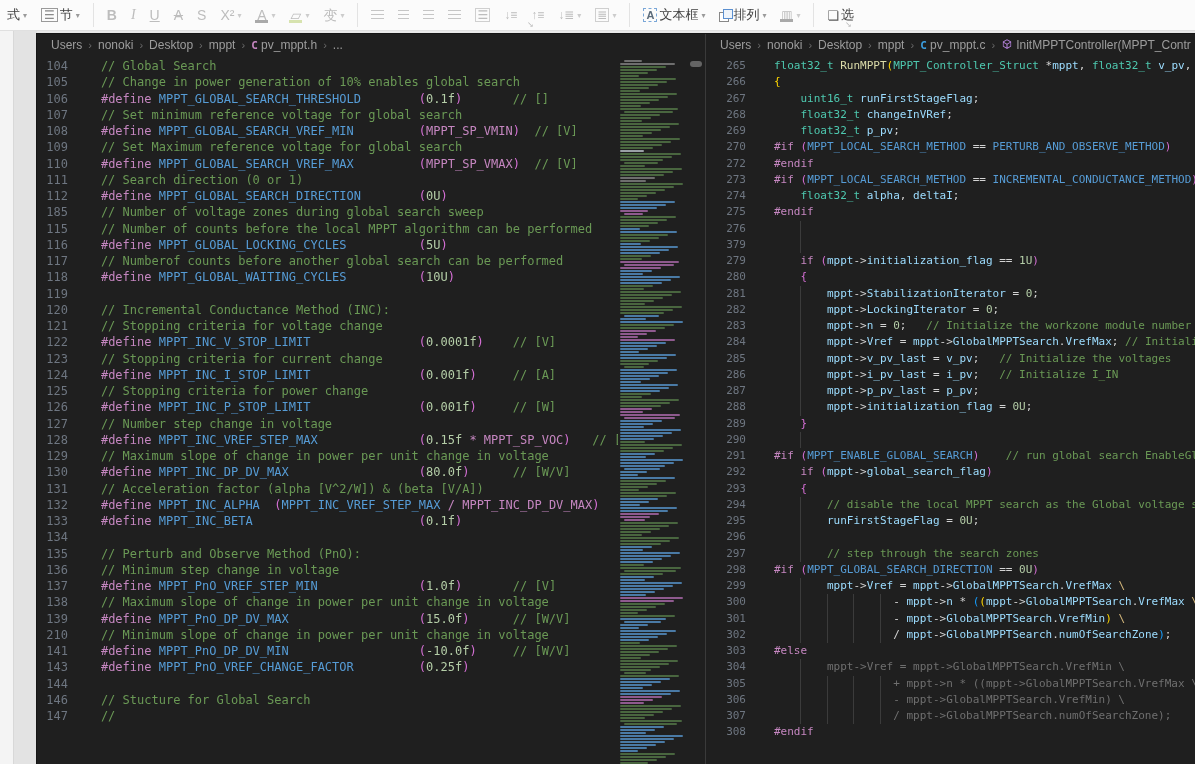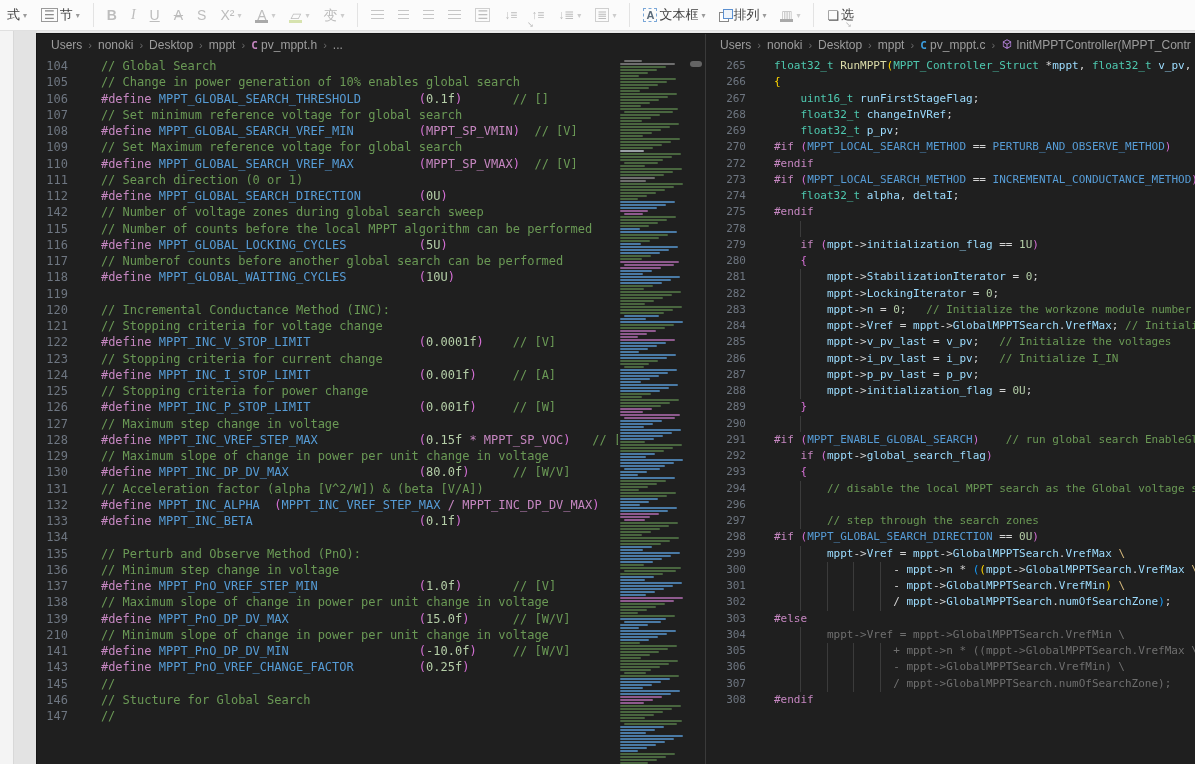--- a/index.html
+++ b/index.html
@@ -199,50 +199,50 @@
       <div id="rows-left">
           <div class="row"><span class="ln">104</span><span class="ct"><span class="ct-inner"><span class="t-cm">    // Global Search</span></span></span></div>
           <div class="row"><span class="ln">105</span><span class="ct"><span class="ct-inner"><span class="t-cm">    // Change in power generation of 10% enables global search</span></span></span></div>
           <div class="row"><span class="ln">106</span><span class="ct"><span class="ct-inner"><span class="t-op">    </span><span class="t-kw">#define </span><span class="t-def">MPPT_GLOBAL_SEARCH_THRESHOLD</span><span class="t-op">        </span><span class="t-pn">(</span><span class="t-num">0.1f</span><span class="t-pn">)</span><span class="t-op">       </span><span class="t-cm">// []</span></span></span></div>
           <div class="row"><span class="ln">107</span><span class="ct"><span class="ct-inner"><span class="t-cm">    // Set minimum reference voltage for global search</span></span></span></div>
           <div class="row"><span class="ln">108</span><span class="ct"><span class="ct-inner"><span class="t-op">    </span><span class="t-kw">#define </span><span class="t-def">MPPT_GLOBAL_SEARCH_VREF_MIN</span><span class="t-op">         </span><span class="t-pn">(</span><span class="t-mac">MPPT_SP_VMIN</span><span class="t-pn">)</span><span class="t-op">  </span><span class="t-cm">// [V]</span></span></span></div>
           <div class="row"><span class="ln">109</span><span class="ct"><span class="ct-inner"><span class="t-cm">    // Set Maximum reference voltage for global search</span></span></span></div>
           <div class="row"><span class="ln">110</span><span class="ct"><span class="ct-inner"><span class="t-op">    </span><span class="t-kw">#define </span><span class="t-def">MPPT_GLOBAL_SEARCH_VREF_MAX</span><span class="t-op">         </span><span class="t-pn">(</span><span class="t-mac">MPPT_SP_VMAX</span><span class="t-pn">)</span><span class="t-op">  </span><span class="t-cm">// [V]</span></span></span></div>
           <div class="row"><span class="ln">111</span><span class="ct"><span class="ct-inner"><span class="t-cm">    // Search direction (0 or 1)</span></span></span></div>
           <div class="row"><span class="ln">112</span><span class="ct"><span class="ct-inner"><span class="t-op">    </span><span class="t-kw">#define </span><span class="t-def">MPPT_GLOBAL_SEARCH_DIRECTION</span><span class="t-op">        </span><span class="t-pn">(</span><span class="t-num">0U</span><span class="t-pn">)</span></span></span></div>
-          <div class="row"><span class="ln">142</span><span class="ct"><span class="ct-inner"><span class="t-cm">    // Number of voltage zones during global search sweep</span></span></span></div>
+          <div class="row"><span class="ln">185</span><span class="ct"><span class="ct-inner"><span class="t-cm">    // Number of voltage zones during global search sweep</span></span></span></div>
           <div class="row"><span class="ln">115</span><span class="ct"><span class="ct-inner"><span class="t-cm">    // Number of counts before the local MPPT algorithm can be performed</span></span></span></div>
           <div class="row"><span class="ln">116</span><span class="ct"><span class="ct-inner"><span class="t-op">    </span><span class="t-kw">#define </span><span class="t-def">MPPT_GLOBAL_LOCKING_CYCLES</span><span class="t-op">          </span><span class="t-pn">(</span><span class="t-num">5U</span><span class="t-pn">)</span></span></span></div>
           <div class="row"><span class="ln">117</span><span class="ct"><span class="ct-inner"><span class="t-cm">    // Numberof counts before another global search can be performed</span></span></span></div>
           <div class="row"><span class="ln">118</span><span class="ct"><span class="ct-inner"><span class="t-op">    </span><span class="t-kw">#define </span><span class="t-def">MPPT_GLOBAL_WAITING_CYCLES</span><span class="t-op">          </span><span class="t-pn">(</span><span class="t-num">10U</span><span class="t-pn">)</span></span></span></div>
           <div class="row"><span class="ln">119</span><span class="ct"><span class="ct-inner"></span></span></div>
           <div class="row"><span class="ln">120</span><span class="ct"><span class="ct-inner"><span class="t-cm">    // Incremental Conductance Method (INC):</span></span></span></div>
           <div class="row"><span class="ln">121</span><span class="ct"><span class="ct-inner"><span class="t-cm">    // Stopping criteria for voltage change</span></span></span></div>
           <div class="row"><span class="ln">122</span><span class="ct"><span class="ct-inner"><span class="t-op">    </span><span class="t-kw">#define </span><span class="t-def">MPPT_INC_V_STOP_LIMIT</span><span class="t-op">               </span><span class="t-pn">(</span><span class="t-num">0.0001f</span><span class="t-pn">)</span><span class="t-op">    </span><span class="t-cm">// [V]</span></span></span></div>
           <div class="row"><span class="ln">123</span><span class="ct"><span class="ct-inner"><span class="t-cm">    // Stopping criteria for current change</span></span></span></div>
           <div class="row"><span class="ln">124</span><span class="ct"><span class="ct-inner"><span class="t-op">    </span><span class="t-kw">#define </span><span class="t-def">MPPT_INC_I_STOP_LIMIT</span><span class="t-op">               </span><span class="t-pn">(</span><span class="t-num">0.001f</span><span class="t-pn">)</span><span class="t-op">     </span><span class="t-cm">// [A]</span></span></span></div>
           <div class="row"><span class="ln">125</span><span class="ct"><span class="ct-inner"><span class="t-cm">    // Stopping criteria for power change</span></span></span></div>
           <div class="row"><span class="ln">126</span><span class="ct"><span class="ct-inner"><span class="t-op">    </span><span class="t-kw">#define </span><span class="t-def">MPPT_INC_P_STOP_LIMIT</span><span class="t-op">               </span><span class="t-pn">(</span><span class="t-num">0.001f</span><span class="t-pn">)</span><span class="t-op">     </span><span class="t-cm">// [W]</span></span></span></div>
-          <div class="row"><span class="ln">127</span><span class="ct"><span class="ct-inner"><span class="t-cm">    // Maximum step change in voltage</span></span></span></div>
+          <div class="row"><span class="ln">127</span><span class="ct"><span class="ct-inner"><span class="t-cm">    // Number step change in voltage</span></span></span></div>
           <div class="row"><span class="ln">128</span><span class="ct"><span class="ct-inner"><span class="t-op">    </span><span class="t-kw">#define </span><span class="t-def">MPPT_INC_VREF_STEP_MAX</span><span class="t-op">              </span><span class="t-pn">(</span><span class="t-num">0.15f </span><span class="t-mac">* MPPT_SP_VOC</span><span class="t-pn">)</span><span class="t-op">   </span><span class="t-cm">// [V]</span></span></span></div>
           <div class="row"><span class="ln">129</span><span class="ct"><span class="ct-inner"><span class="t-cm">    // Maximum slope of change in power per unit change in voltage</span></span></span></div>
           <div class="row"><span class="ln">130</span><span class="ct"><span class="ct-inner"><span class="t-op">    </span><span class="t-kw">#define </span><span class="t-def">MPPT_INC_DP_DV_MAX</span><span class="t-op">                  </span><span class="t-pn">(</span><span class="t-num">80.0f</span><span class="t-pn">)</span><span class="t-op">      </span><span class="t-cm">// [W/V]</span></span></span></div>
           <div class="row"><span class="ln">131</span><span class="ct"><span class="ct-inner"><span class="t-cm">    // Acceleration factor (alpha [V^2/W]) &amp; (beta [V/A])</span></span></span></div>
           <div class="row"><span class="ln">132</span><span class="ct"><span class="ct-inner"><span class="t-op">    </span><span class="t-kw">#define </span><span class="t-def">MPPT_INC_ALPHA</span><span class="t-op">  </span><span class="t-pn">(</span><span class="t-def">MPPT_INC_VREF_STEP_MAX</span><span class="t-mac"> / </span><span class="t-mac">MPPT_INC_DP_DV_MAX</span><span class="t-pn">)</span></span></span></div>
           <div class="row"><span class="ln">133</span><span class="ct"><span class="ct-inner"><span class="t-op">    </span><span class="t-kw">#define </span><span class="t-def">MPPT_INC_BETA</span><span class="t-op">                       </span><span class="t-pn">(</span><span class="t-num">0.1f</span><span class="t-pn">)</span></span></span></div>
           <div class="row"><span class="ln">134</span><span class="ct"><span class="ct-inner"></span></span></div>
           <div class="row"><span class="ln">135</span><span class="ct"><span class="ct-inner"><span class="t-cm">    // Perturb and Observe Method (PnO):</span></span></span></div>
           <div class="row"><span class="ln">136</span><span class="ct"><span class="ct-inner"><span class="t-cm">    // Minimum step change in voltage</span></span></span></div>
           <div class="row"><span class="ln">137</span><span class="ct"><span class="ct-inner"><span class="t-op">    </span><span class="t-kw">#define </span><span class="t-def">MPPT_PnO_VREF_STEP_MIN</span><span class="t-op">              </span><span class="t-pn">(</span><span class="t-num">1.0f</span><span class="t-pn">)</span><span class="t-op">       </span><span class="t-cm">// [V]</span></span></span></div>
           <div class="row"><span class="ln">138</span><span class="ct"><span class="ct-inner"><span class="t-cm">    // Maximum slope of change in power per unit change in voltage</span></span></span></div>
           <div class="row"><span class="ln">139</span><span class="ct"><span class="ct-inner"><span class="t-op">    </span><span class="t-kw">#define </span><span class="t-def">MPPT_PnO_DP_DV_MAX</span><span class="t-op">                  </span><span class="t-pn">(</span><span class="t-num">15.0f</span><span class="t-pn">)</span><span class="t-op">      </span><span class="t-cm">// [W/V]</span></span></span></div>
           <div class="row"><span class="ln">210</span><span class="ct"><span class="ct-inner"><span class="t-cm">    // Minimum slope of change in power per unit change in voltage</span></span></span></div>
           <div class="row"><span class="ln">141</span><span class="ct"><span class="ct-inner"><span class="t-op">    </span><span class="t-kw">#define </span><span class="t-def">MPPT_PnO_DP_DV_MIN</span><span class="t-op">                  </span><span class="t-pn">(</span><span class="t-num">-10.0f</span><span class="t-pn">)</span><span class="t-op">     </span><span class="t-cm">// [W/V]</span></span></span></div>
           <div class="row"><span class="ln">143</span><span class="ct"><span class="ct-inner"><span class="t-op">    </span><span class="t-kw">#define </span><span class="t-def">MPPT_PnO_VREF_CHANGE_FACTOR</span><span class="t-op">         </span><span class="t-pn">(</span><span class="t-num">0.25f</span><span class="t-pn">)</span></span></span></div>
-          <div class="row"><span class="ln">145</span><span class="ct"><span class="ct-inner"><span class="t-cm">    //</span></span></span></div>
+          <div class="row"><span class="ln">144</span><span class="ct"><span class="ct-inner"></span></span></div>
           <div class="row"><span class="ln">146</span><span class="ct"><span class="ct-inner"><span class="t-cm">    // Stucture for Global Search</span></span></span></div>
           <div class="row"><span class="ln">147</span><span class="ct"><span class="ct-inner"><span class="t-cm">    //</span></span></span></div>
         </div>
     </div>
     <div class="minimap" id="minimap-left">
         <div class="mm-row" style="background: rgb(110, 110, 110); width: 18px; margin-left: 6px;"></div>
         <div class="mm-row" style="background: rgb(110, 110, 110); width: 55px; margin-left: 2px;"></div>
         <div class="mm-row" style="background: rgb(73, 102, 63); width: 46px; margin-left: 2px;"></div>
         <div class="mm-row" style="background: rgb(73, 102, 63); width: 37px; margin-left: 2px;"></div>
         <div class="mm-row" style="background: rgb(73, 102, 63); width: 28px; margin-left: 2px;"></div>
@@ -503,37 +503,39 @@
           <div class="row"><span class="ln">265</span><span class="ct"><span><span class="t-typ">float32_t </span><span class="t-fn">RunMPPT</span><span class="t-gd">(</span><span class="t-typ">MPPT_Controller_Struct </span><span class="t-op">*</span><span class="t-var">mppt</span><span class="t-op">, </span><span class="t-typ">float32_t </span><span class="t-var">v_pv</span><span class="t-op">, </span></span></span></div>
           <div class="row"><span class="ln">266</span><span class="ct"><span><span class="t-gd">{</span></span></span></div>
           <div class="row"><span class="ln">267</span><span class="ct"><span><span class="t-op">    </span><span class="t-typ">uint16_t </span><span class="t-var">runFirstStageFlag</span><span class="t-op">;</span></span></span></div>
           <div class="row"><span class="ln">268</span><span class="ct"><span><span class="t-op">    </span><span class="t-typ">float32_t </span><span class="t-var">changeInVRef</span><span class="t-op">;</span></span></span></div>
           <div class="row"><span class="ln">269</span><span class="ct"><span><span class="t-op">    </span><span class="t-typ">float32_t </span><span class="t-var">p_pv</span><span class="t-op">;</span></span></span></div>
           <div class="row"><span class="ln">270</span><span class="ct"><span><span class="t-kw">#if </span><span class="t-pn">(</span><span class="t-def">MPPT_LOCAL_SEARCH_METHOD</span><span class="t-op"> == </span><span class="t-def">PERTURB_AND_OBSERVE_METHOD</span><span class="t-pn">)</span></span></span></div>
           <div class="row"><span class="ln">272</span><span class="ct"><span><span class="t-kw">#endif</span></span></span></div>
           <div class="row"><span class="ln">273</span><span class="ct"><span><span class="t-kw">#if </span><span class="t-pn">(</span><span class="t-def">MPPT_LOCAL_SEARCH_METHOD</span><span class="t-op"> == </span><span class="t-def">INCREMENTAL_CONDUCTANCE_METHOD</span><span class="t-pn">)</span></span></span></div>
           <div class="row"><span class="ln">274</span><span class="ct"><span><span class="t-op">    </span><span class="t-typ">float32_t </span><span class="t-var">alpha</span><span class="t-op">, </span><span class="t-var">deltaI</span><span class="t-op">;</span></span></span></div>
           <div class="row"><span class="ln">275</span><span class="ct"><span><span class="t-kw">#endif</span></span></span></div>
-          <div class="row"><span class="ln">278</span><span class="ct"><span class="guide" style="left: calc(4ch + 28px);"></span><span></span></span></div>
+          <div class="row"><span class="ln">276</span><span class="ct"><span class="guide" style="left: calc(4ch + 28px);"></span><span></span></span></div>
+          <div class="row"><span class="ln">379</span><span class="ct"><span class="guide" style="left: calc(4ch + 28px);"></span><span></span></span></div>
           <div class="row"><span class="ln">279</span><span class="ct"><span><span class="t-op">    </span><span class="t-kw">if </span><span class="t-pn">(</span><span class="t-var">mppt</span><span class="t-op">-&gt;</span><span class="t-var">initialization_flag</span><span class="t-op"> == </span><span class="t-num">1U</span><span class="t-pn">)</span></span></span></div>
           <div class="row"><span class="ln">280</span><span class="ct"><span><span class="t-op">    </span><span class="t-pn">{</span></span></span></div>
           <div class="row"><span class="ln">281</span><span class="ct"><span class="guide" style="left: calc(4ch + 28px);"></span><span><span class="t-op">        </span><span class="t-var">mppt</span><span class="t-op">-&gt;</span><span class="t-var">StabilizationIterator</span><span class="t-op"> = </span><span class="t-num">0</span><span class="t-op">;</span></span></span></div>
           <div class="row"><span class="ln">282</span><span class="ct"><span class="guide" style="left: calc(4ch + 28px);"></span><span><span class="t-op">        </span><span class="t-var">mppt</span><span class="t-op">-&gt;</span><span class="t-var">LockingIterator</span><span class="t-op"> = </span><span class="t-num">0</span><span class="t-op">;</span></span></span></div>
           <div class="row"><span class="ln">283</span><span class="ct"><span class="guide" style="left: calc(4ch + 28px);"></span><span><span class="t-op">        </span><span class="t-var">mppt</span><span class="t-op">-&gt;</span><span class="t-var">n</span><span class="t-op"> = </span><span class="t-num">0</span><span class="t-op">;</span><span class="t-op">   </span><span class="t-cm">// Initialize the workzone module number to</span></span></span></div>
           <div class="row"><span class="ln">284</span><span class="ct"><span class="guide" style="left: calc(4ch + 28px);"></span><span><span class="t-op">        </span><span class="t-var">mppt</span><span class="t-op">-&gt;</span><span class="t-var">Vref</span><span class="t-op"> = </span><span class="t-var">mppt</span><span class="t-op">-&gt;</span><span class="t-var">GlobalMPPTSearch</span><span class="t-op">.</span><span class="t-var">VrefMax</span><span class="t-op">;</span><span class="t-op"> </span><span class="t-cm">// Initialize the</span></span></span></div>
           <div class="row"><span class="ln">285</span><span class="ct"><span class="guide" style="left: calc(4ch + 28px);"></span><span><span class="t-op">        </span><span class="t-var">mppt</span><span class="t-op">-&gt;</span><span class="t-var">v_pv_last</span><span class="t-op"> = </span><span class="t-var">v_pv</span><span class="t-op">;</span><span class="t-op">   </span><span class="t-cm">// Initialize the voltages</span></span></span></div>
           <div class="row"><span class="ln">286</span><span class="ct"><span class="guide" style="left: calc(4ch + 28px);"></span><span><span class="t-op">        </span><span class="t-var">mppt</span><span class="t-op">-&gt;</span><span class="t-var">i_pv_last</span><span class="t-op"> = </span><span class="t-var">i_pv</span><span class="t-op">;</span><span class="t-op">   </span><span class="t-cm">// Initialize I_IN</span></span></span></div>
           <div class="row"><span class="ln">287</span><span class="ct"><span class="guide" style="left: calc(4ch + 28px);"></span><span><span class="t-op">        </span><span class="t-var">mppt</span><span class="t-op">-&gt;</span><span class="t-var">p_pv_last</span><span class="t-op"> = </span><span class="t-var">p_pv</span><span class="t-op">;</span></span></span></div>
           <div class="row"><span class="ln">288</span><span class="ct"><span class="guide" style="left: calc(4ch + 28px);"></span><span><span class="t-op">        </span><span class="t-var">mppt</span><span class="t-op">-&gt;</span><span class="t-var">initialization_flag</span><span class="t-op"> = </span><span class="t-num">0U</span><span class="t-op">;</span></span></span></div>
           <div class="row"><span class="ln">289</span><span class="ct"><span><span class="t-op">    </span><span class="t-pn">}</span></span></span></div>
           <div class="row"><span class="ln">290</span><span class="ct"><span class="guide" style="left: calc(4ch + 28px);"></span><span></span></span></div>
           <div class="row"><span class="ln">291</span><span class="ct"><span><span class="t-kw">#if </span><span class="t-pn">(</span><span class="t-def">MPPT_ENABLE_GLOBAL_SEARCH</span><span class="t-pn">)</span><span class="t-op">    </span><span class="t-cm">// run global search EnableGlobal</span></span></span></div>
           <div class="row"><span class="ln">292</span><span class="ct"><span><span class="t-op">    </span><span class="t-kw">if </span><span class="t-pn">(</span><span class="t-var">mppt</span><span class="t-op">-&gt;</span><span class="t-var">global_search_flag</span><span class="t-pn">)</span></span></span></div>
           <div class="row"><span class="ln">293</span><span class="ct"><span><span class="t-op">    </span><span class="t-pn">{</span></span></span></div>
           <div class="row"><span class="ln">294</span><span class="ct"><span class="guide" style="left: calc(4ch + 28px);"></span><span><span class="t-op">        </span><span class="t-cm">// disable the local MPPT search as the Global voltage sweep</span></span></span></div>
+          <div class="row"><span class="ln">295</span><span class="ct"><span class="guide" style="left: calc(4ch + 28px);"></span><span><span class="t-op">        </span><span class="t-var">runFirstStageFlag</span><span class="t-op"> = </span><span class="t-num">0U</span><span class="t-op">;</span></span></span></div>
           <div class="row"><span class="ln">296</span><span class="ct"><span class="guide" style="left: calc(4ch + 28px);"></span><span></span></span></div>
           <div class="row"><span class="ln">297</span><span class="ct"><span class="guide" style="left: calc(4ch + 28px);"></span><span><span class="t-op">        </span><span class="t-cm">// step through the search zones</span></span></span></div>
           <div class="row"><span class="ln">298</span><span class="ct"><span><span class="t-kw">#if </span><span class="t-pn">(</span><span class="t-def">MPPT_GLOBAL_SEARCH_DIRECTION</span><span class="t-op"> == </span><span class="t-num">0U</span><span class="t-pn">)</span></span></span></div>
           <div class="row"><span class="ln">299</span><span class="ct"><span class="guide" style="left: calc(4ch + 28px);"></span><span><span class="t-op">        </span><span class="t-var">mppt</span><span class="t-op">-&gt;</span><span class="t-var">Vref</span><span class="t-op"> = </span><span class="t-var">mppt</span><span class="t-op">-&gt;</span><span class="t-var">GlobalMPPTSearch</span><span class="t-op">.</span><span class="t-var">VrefMax</span><span class="t-op"> </span><span class="t-esc">\</span></span></span></div>
           <div class="row"><span class="ln">300</span><span class="ct"><span class="guide" style="left: calc(4ch + 28px);"></span><span class="guide" style="left: calc(8ch + 28px);"></span><span class="guide" style="left: calc(12ch + 28px);"></span><span class="guide" style="left: calc(16ch + 28px);"></span><span><span class="t-op">                  </span><span class="t-op">- </span><span class="t-var">mppt</span><span class="t-op">-&gt;</span><span class="t-var">n</span><span class="t-op"> * </span><span class="t-bl">(</span><span class="t-gd">(</span><span class="t-var">mppt</span><span class="t-op">-&gt;</span><span class="t-var">GlobalMPPTSearch</span><span class="t-op">.</span><span class="t-var">VrefMax</span><span class="t-op"> </span><span class="t-esc">\</span></span></span></div>
           <div class="row"><span class="ln">301</span><span class="ct"><span class="guide" style="left: calc(4ch + 28px);"></span><span class="guide" style="left: calc(8ch + 28px);"></span><span class="guide" style="left: calc(12ch + 28px);"></span><span class="guide" style="left: calc(16ch + 28px);"></span><span><span class="t-op">                  </span><span class="t-op">- </span><span class="t-var">mppt</span><span class="t-op">-&gt;</span><span class="t-var">GlobalMPPTSearch</span><span class="t-op">.</span><span class="t-var">VrefMin</span><span class="t-gd">)</span><span class="t-op"> </span><span class="t-esc">\</span></span></span></div>
           <div class="row"><span class="ln">302</span><span class="ct"><span class="guide" style="left: calc(4ch + 28px);"></span><span class="guide" style="left: calc(8ch + 28px);"></span><span class="guide" style="left: calc(12ch + 28px);"></span><span class="guide" style="left: calc(16ch + 28px);"></span><span><span class="t-op">                  </span><span class="t-op">/ </span><span class="t-var">mppt</span><span class="t-op">-&gt;</span><span class="t-var">GlobalMPPTSearch</span><span class="t-op">.</span><span class="t-var">numOfSearchZone</span><span class="t-bl">)</span><span class="t-op">;</span></span></span></div>
           <div class="row"><span class="ln">303</span><span class="ct"><span><span class="t-kw">#else</span></span></span></div>
           <div class="row"><span class="ln">304</span><span class="ct"><span class="guide" style="left: calc(4ch + 28px);"></span><span><span class="t-dim">        mppt-&gt;Vref = mppt-&gt;GlobalMPPTSearch.VrefMin \</span></span></span></div>
           <div class="row"><span class="ln">305</span><span class="ct"><span class="guide" style="left: calc(4ch + 28px);"></span><span class="guide" style="left: calc(8ch + 28px);"></span><span class="guide" style="left: calc(12ch + 28px);"></span><span class="guide" style="left: calc(16ch + 28px);"></span><span><span class="t-dim">                  + mppt-&gt;n * ((mppt-&gt;GlobalMPPTSearch.VrefMax \</span></span></span></div>

